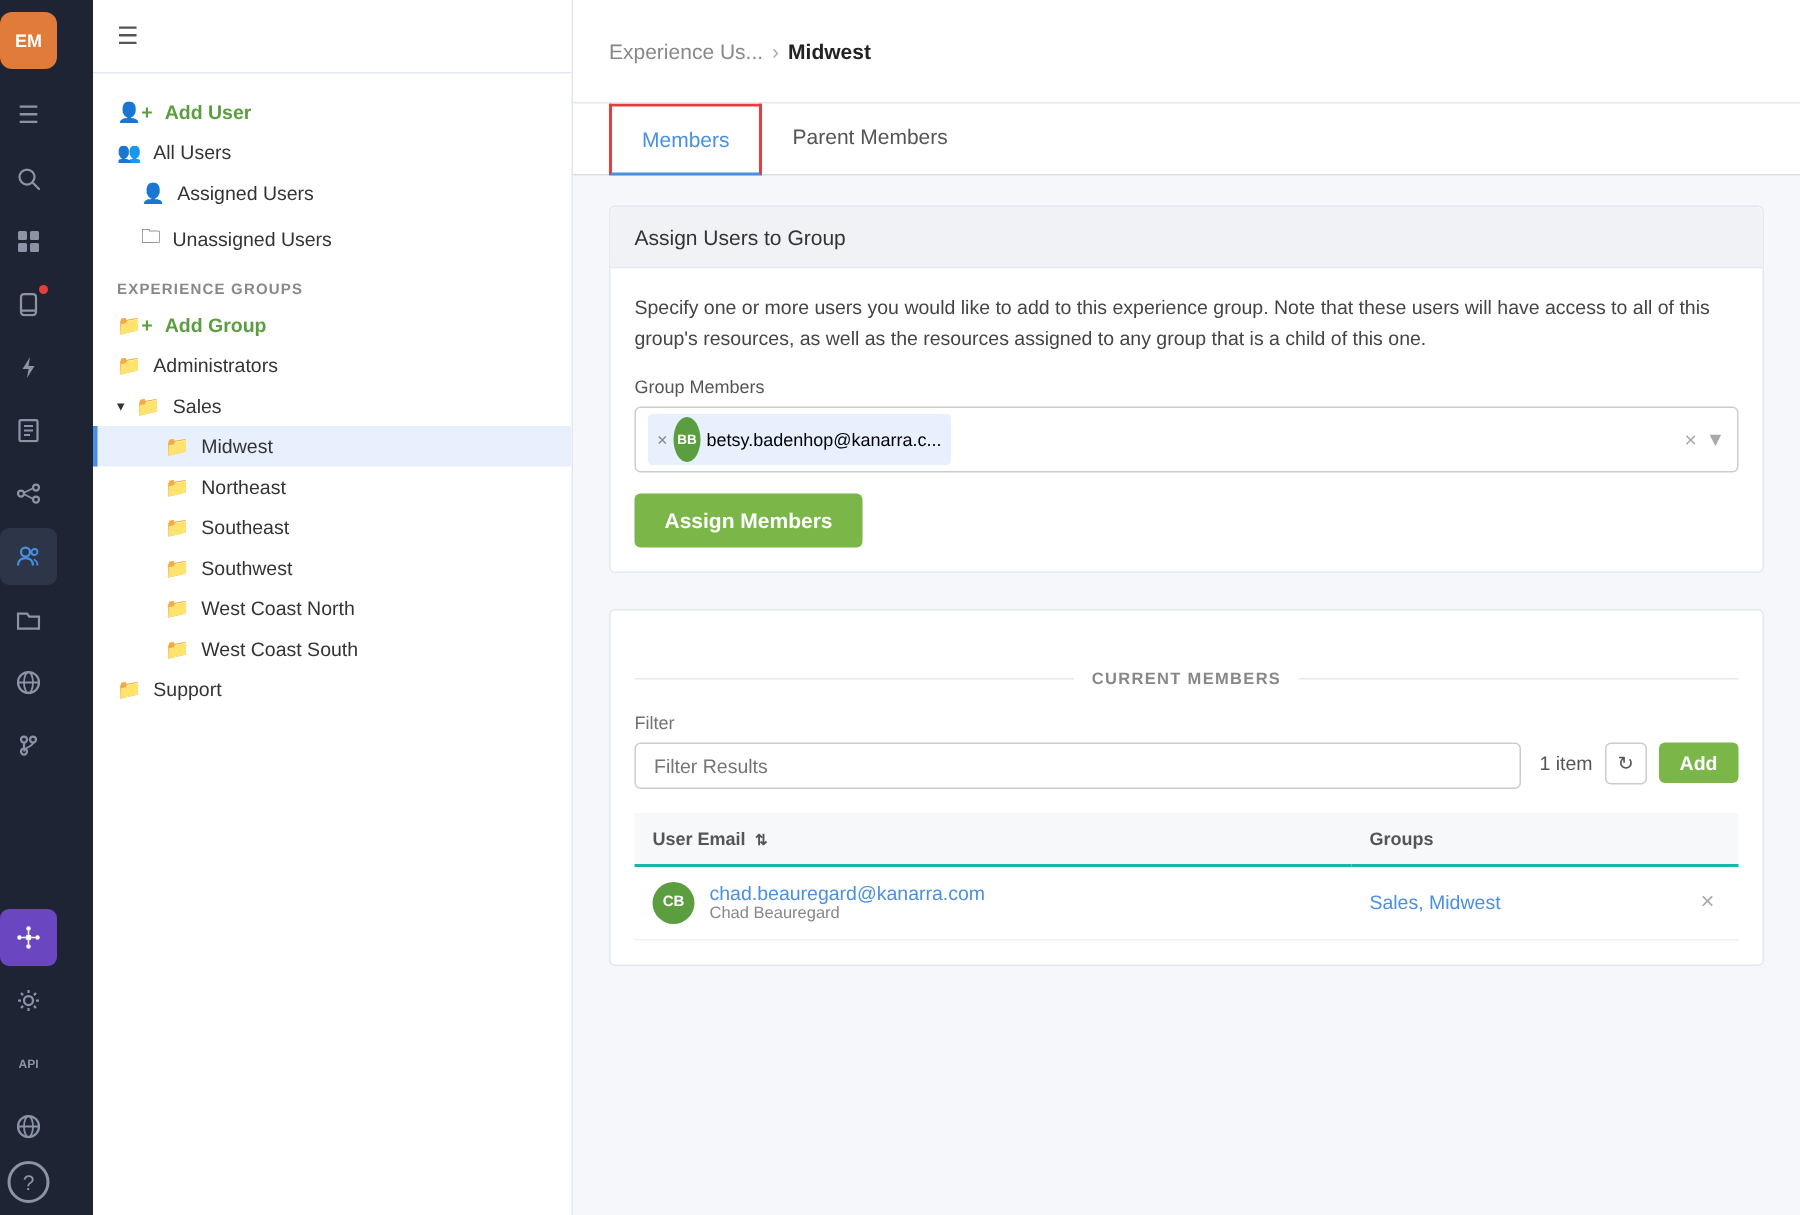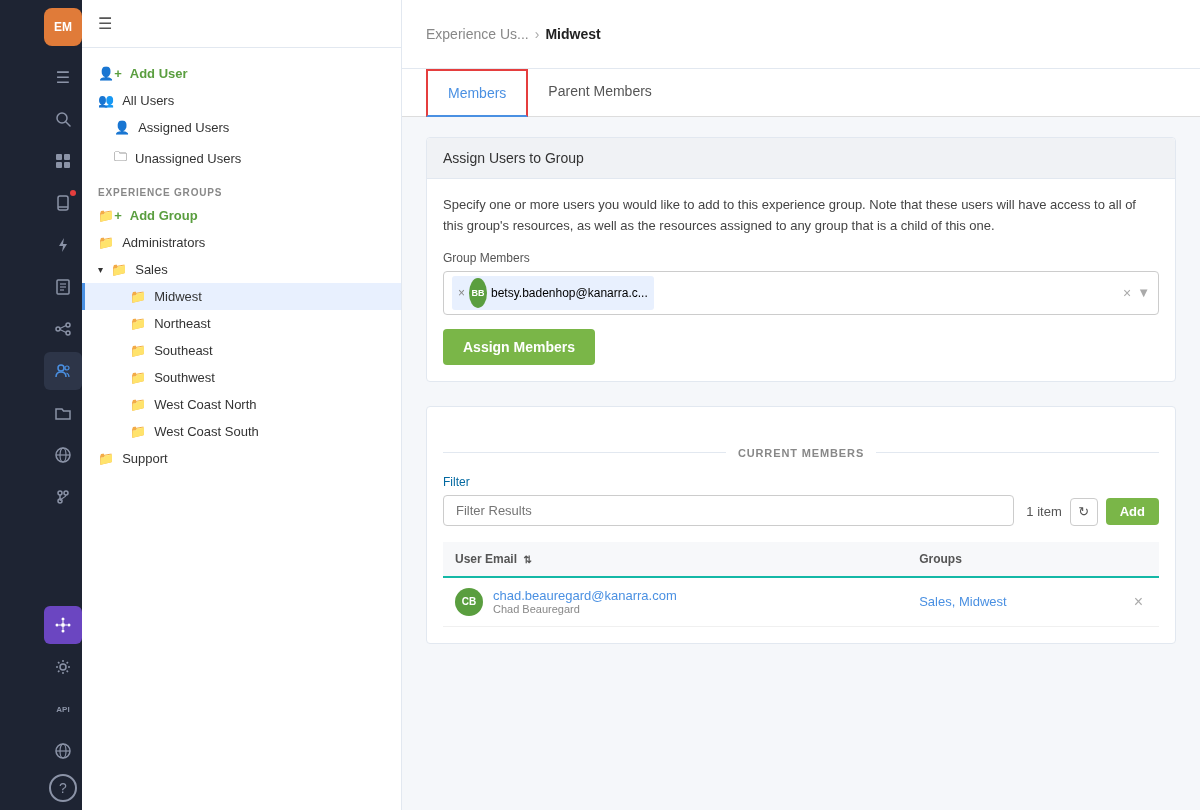--- a/index.html
+++ b/index.html
@@ -1,24 +1,24 @@
 <!DOCTYPE html>
 <html><head>
   <meta charset="utf-8">
   <style>
     * { box-sizing: border-box; margin: 0; padding: 0; }
     body { font-family: -apple-system, BlinkMacSystemFont, 'Segoe UI', sans-serif; font-size: 13px; background: #f5f5f5; display: flex; height: 810px; overflow: hidden; }
 
     
     .nav-bar {
-      width: 82px;
+      width: 62px;
       background: #1e2433;
       display: flex;
       flex-direction: column;
-      align-items: flex-end;
+      align-items: flex-start;
       padding: 8px 0;
       gap: 4px;
       flex-shrink: 0;
       z-index: 10;
     }
     .nav-logo {
       width: 38px; height: 38px;
       background: #4a5568;
       border-radius: 8px;
       display: flex; align-items: center; justify-content: center;
@@ -218,22 +218,22 @@
       align-items: center;
       gap: 12px;
       margin: 24px 0 16px;
     }
     .section-divider-line { flex: 1; height: 1px; background: #e2e8f0; }
     .section-divider-label { font-size: 11px; font-weight: 700; color: #888; letter-spacing: 0.08em; }
 
     .members-desc { font-size: 13px; color: #444; line-height: 1.6; margin-bottom: 14px; }
     .members-desc a { color: #4a90e2; text-decoration: none; }
 
-    .filter-label { font-size: 12px; color: #0369a1; margin-bottom: 6px; }
-    .filter-row { display: flex; align-items: flex-end; gap: 12px; margin-bottom: 16px; }
+    .filter-label { font-size: 12px; color: #737373; margin-bottom: 6px; }
+    .filter-row { display: flex; align-items: flex-start; gap: 12px; margin-bottom: 16px; }
     .filter-input {
       flex: 1;
       border: 1px solid #ccc;
       border-radius: 4px;
       padding: 7px 12px;
       font-size: 13px;
       color: #555;
     }
     .filter-right { display: flex; align-items: center; gap: 8px; margin-left: auto; }
     .item-count { font-size: 13px; color: #555; }

